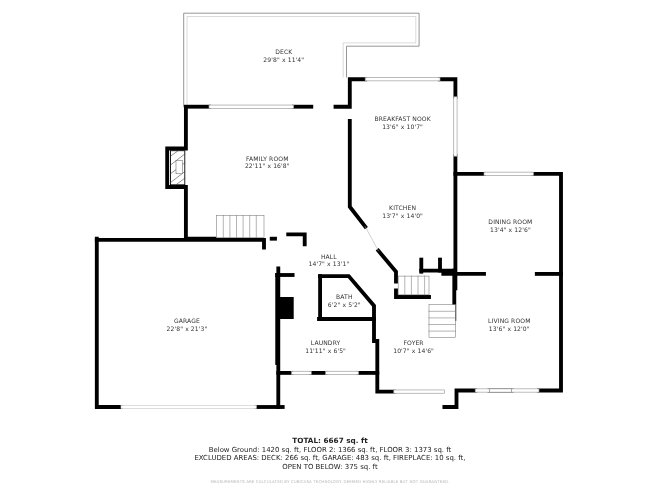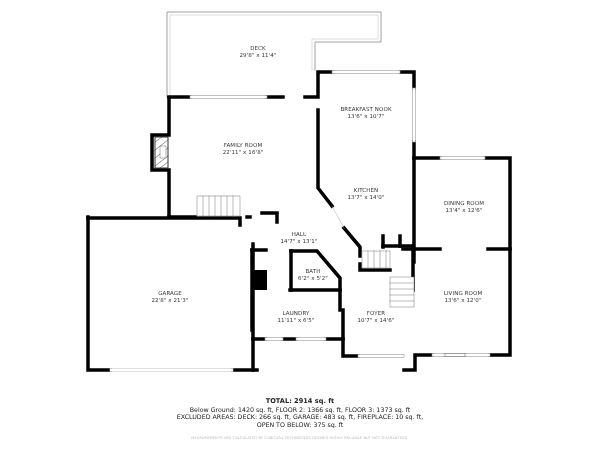--- a/index.html
+++ b/index.html
@@ -149,18 +149,18 @@
 <div class="room-label" style="left:376px; top:310px;">
   <span class="name">FOYER</span>
   <span class="dim">10'7" x 14'6"</span>
 </div>
 <div class="room-label" style="left:463px; top:290px;">
   <span class="name">LIVING ROOM</span>
   <span class="dim">13'6" x 12'0"</span>
 </div>
 
 <div id="summary">
-  <div class="total">TOTAL: 2914 sq. ft</div>
+  <div class="total">TOTAL: 6667 sq. ft</div>
   <div>Below Ground: 1420 sq. ft, FLOOR 2: 1366 sq. ft, FLOOR 3: 1373 sq. ft</div>
   <div>EXCLUDED AREAS: DECK: 266 sq. ft, GARAGE: 483 sq. ft, FIREPLACE: 10 sq. ft,</div>
   <div>OPEN TO BELOW: 375 sq. ft</div>
 </div>
 <div id="disclaimer">MEASUREMENTS ARE CALCULATED BY CUBICASA TECHNOLOGY. DEEMED HIGHLY RELIABLE BUT NOT GUARANTEED.</div>
 
 </body></html>

